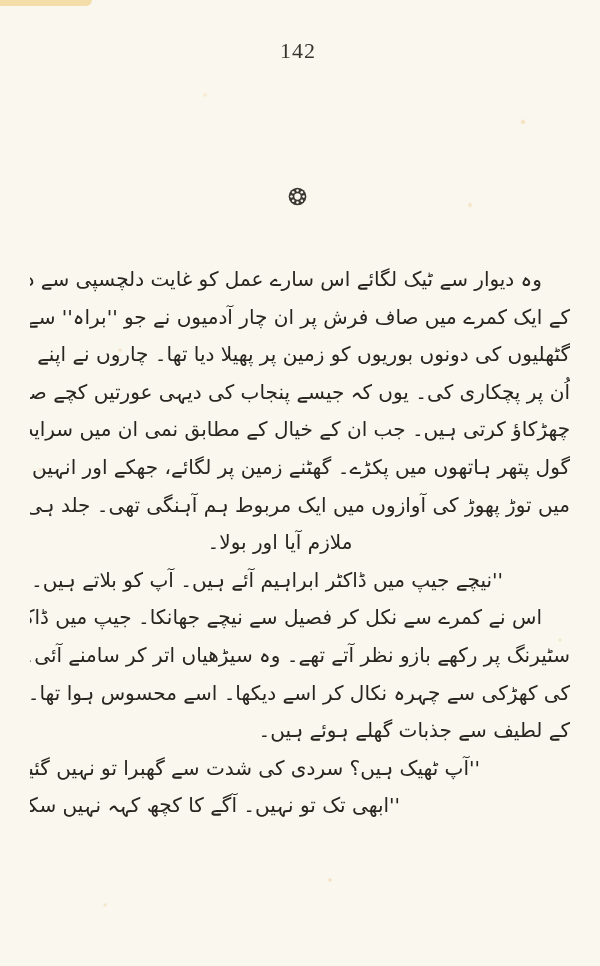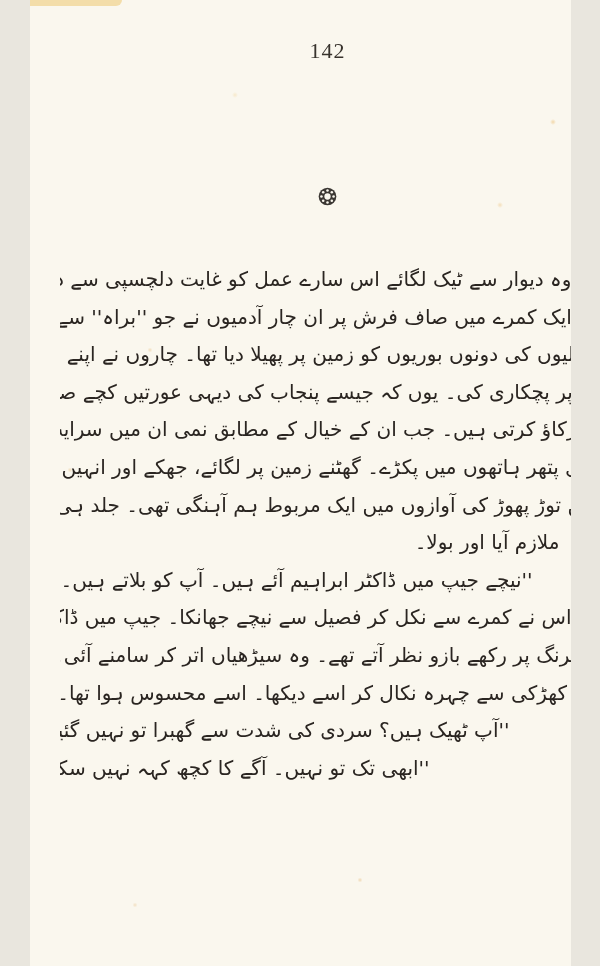--- a/index.html
+++ b/index.html
@@ -2,21 +2,21 @@
 <html lang="ur"><head>
 <meta charset="utf-8">
 <style>
   html, body {
     margin: 0;
     padding: 0;
     background: #e9e6de;
   }
   .page {
     position: relative;
-    width: 541px;
+    width: 600px;
     height: 966px;
     margin: 0 auto;
     background-color: #faf7ee;
     
     background-image:
       radial-gradient(circle 2px at 523px 122px, rgba(232,176,84,0.45), transparent 3px),
       radial-gradient(circle 2px at 470px 205px, rgba(232,176,84,0.35), transparent 3px),
       radial-gradient(circle 1.5px at 120px 350px, rgba(225,170,90,0.35), transparent 2.5px),
       radial-gradient(circle 1.5px at 330px 880px, rgba(225,170,90,0.4), transparent 2.5px),
       radial-gradient(circle 1.5px at 105px 905px, rgba(225,170,90,0.3), transparent 2.5px),
@@ -63,21 +63,21 @@
     font-size: 20px;
   }
   .line {
     height: 37.6px;
     line-height: 37.6px;
     white-space: nowrap;
     overflow: hidden;
     text-align: right;
   }
   .ind28  { padding-right: 28px;  }
-  .ind40  { padding-right: 40px;  }
+  .ind40  { padding-right: 40px; text-align: center;  }
   .ind67  { padding-right: 67px;  }
   .ind90  { padding-right: 90px;  }
   .ind130 { padding-right: 130px; }
   .ind170 { padding-right: 170px; }
 </style>
 </head>
 <body>
 
 <div class="page">
 
@@ -106,17 +106,18 @@
     <div class="line">گٹھلیوں کی دونوں بوریوں کو زمین پر پھیلا دیا تھا۔ چاروں نے اپنے منہ پانی سے بھرے اور</div>
     <div class="line">اُن پر پچکاری کی۔ یوں کہ جیسے پنجاب کی دیہی عورتیں کچے صحنوں میں جھاڑو سے قبل پانی کا</div>
     <div class="line">چھڑکاؤ کرتی ہیں۔ جب ان کے خیال کے مطابق نمی ان میں سرایت کر گئی۔ تب انہوں نے</div>
     <div class="line">گول پتھر ہاتھوں میں پکڑے۔ گھٹنے زمین پر لگائے، جھکے اور انہیں توڑنا شروع کر دیا۔ کمرے</div>
     <div class="line">میں توڑ پھوڑ کی آوازوں میں ایک مربوط ہم آہنگی تھی۔ جلد ہی کشتوں کے پشتے لگ گئے۔ تبھی</div>
     <div class="line ind40">ملازم آیا اور بولا۔</div>
     <div class="line ind67">''نیچے جیپ میں ڈاکٹر ابراہیم آئے ہیں۔ آپ کو بلاتے ہیں۔''</div>
     <div class="line ind28">اس نے کمرے سے نکل کر فصیل سے نیچے جھانکا۔ جیپ میں ڈاکٹر ابراہیم کے گھٹنے اور</div>
     <div class="line">سٹیرنگ پر رکھے بازو نظر آتے تھے۔ وہ سیڑھیاں اتر کر سامنے آئی۔ ڈاکٹر ابراہیم نے جیپ</div>
     <div class="line">کی کھڑکی سے چہرہ نکال کر اسے دیکھا۔ اسے محسوس ہوا تھا۔ ان آنکھوں میں محبت اور شفقت</div>
+    <div class="line">کے لطیف سے جذبات گھلے ہوئے ہیں۔</div>
     <div class="line ind90">''آپ ٹھیک ہیں؟ سردی کی شدت سے گھبرا تو نہیں گئیں۔</div>
     <div class="line ind170">''ابھی تک تو نہیں۔ آگے کا کچھ کہہ نہیں سکتی۔''</div>
   </div>
 
 </div>
 
 </body></html>

